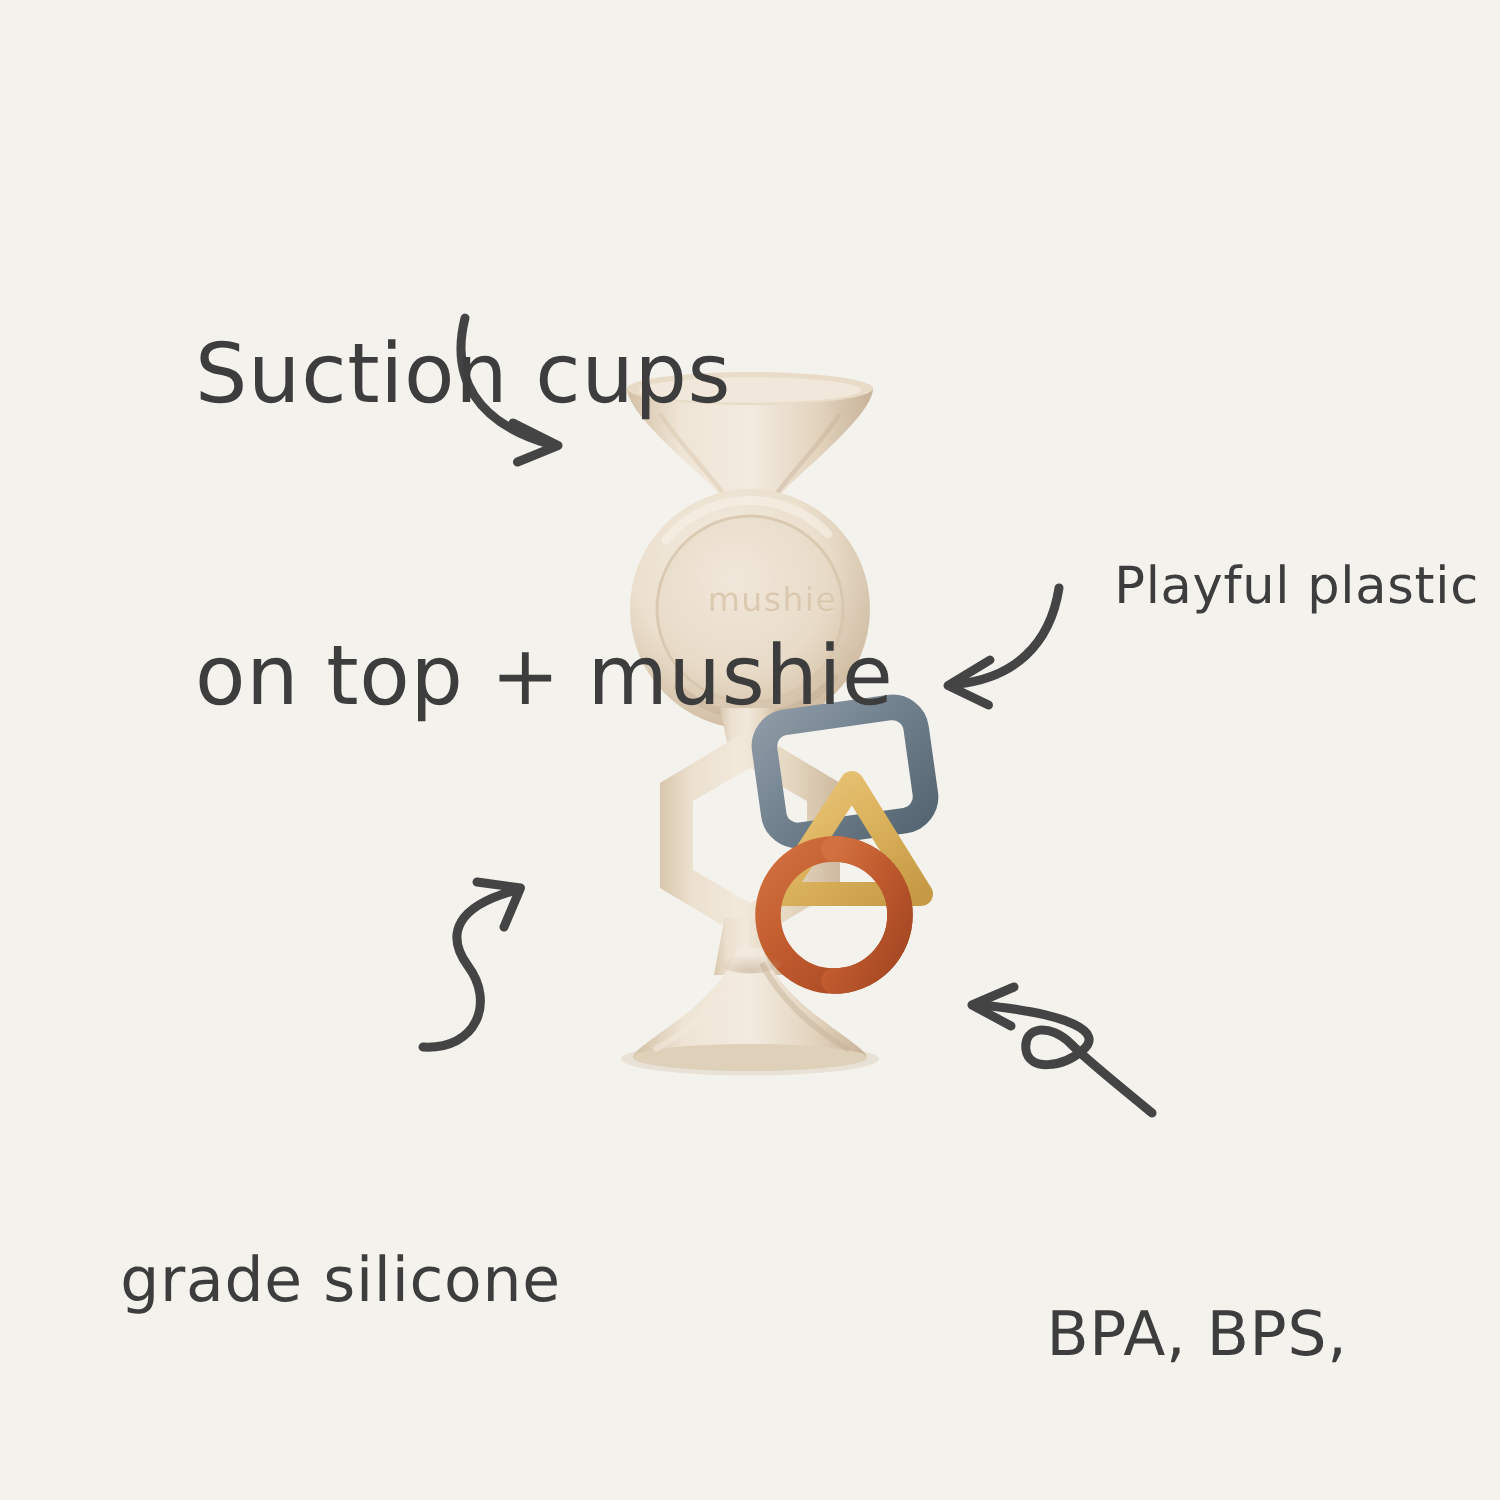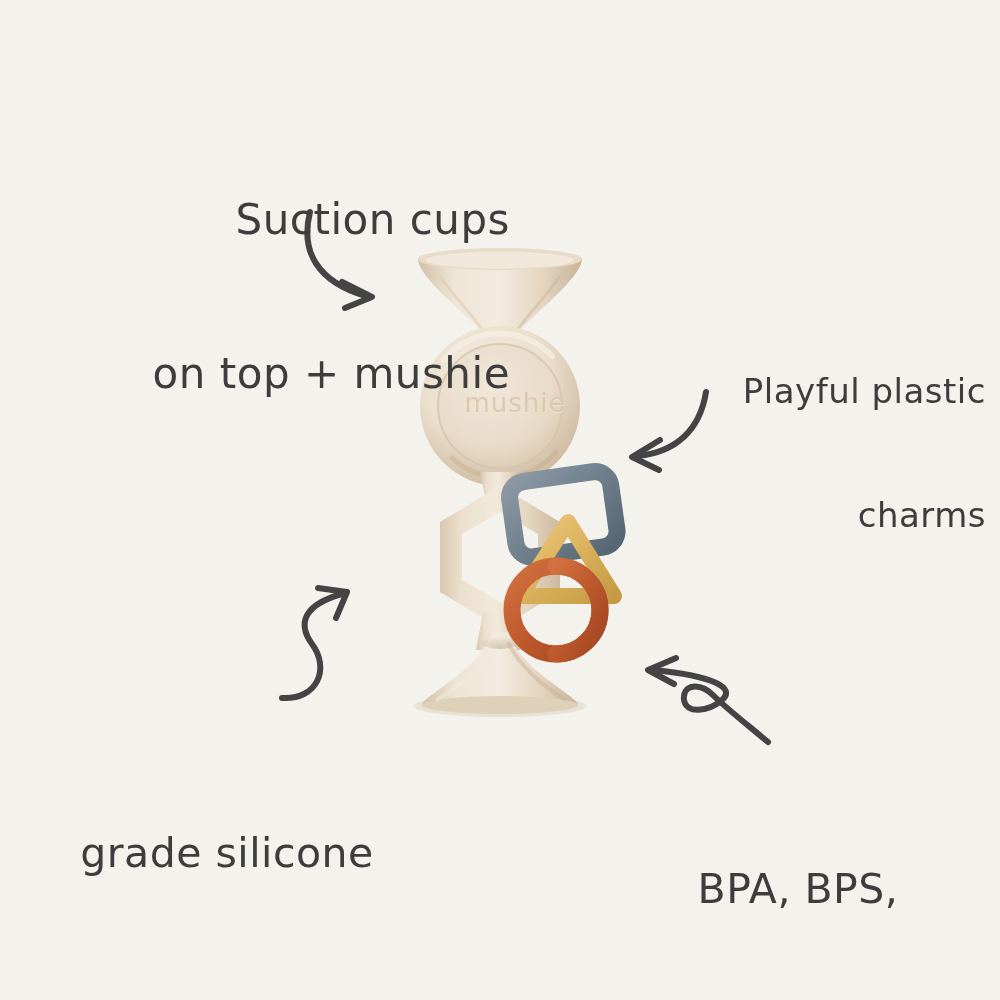--- a/index.html
+++ b/index.html
@@ -33,23 +33,23 @@
     font-weight: 400;
     letter-spacing: 0.5px;
     white-space: pre;
     line-height: 1.22;
   }
   .callout span {
     display: block;
   }
   #callout-suction {
     left: 130px;
-    top: 92px;
-    font-size: 42px;
-    text-align: right;
+    top: 82px;
+    font-size: 55px;
+    text-align: left;
     width: 380px;
   }
   #callout-charms {
     left: 636px;
     top: 288px;
     font-size: 34px;
     text-align: right;
     width: 350px;
   }
   #callout-silicone {
@@ -64,21 +64,21 @@
     top: 764px;
     font-size: 41px;
     text-align: center;
     width: 380px;
   }
   .emboss-text {
     position: absolute;
     left: 455px;
     top: 388px;
     width: 120px;
-    font-size: 26px;
+    font-size: 22px;
     letter-spacing: 1px;
     color: #d9c7ad;
     text-shadow: 0 1px 0 #f0e6d6;
     font-family: "DejaVu Sans", sans-serif;
     text-align: center;
     opacity: 0.9;
   }
 </style>
 </head>
 <body>
@@ -240,21 +240,20 @@
     </g>
   </svg>
 
   <div class="callout" id="callout-suction">
     <span>Suction cups</span>
     <span>on top + mushie</span>
   </div>
 
   <div class="callout" id="callout-charms">
     <span>Playful plastic</span>
-    <span>charms</span>
   </div>
 
   <div class="callout" id="callout-silicone">
     <span>grade silicone</span>
   </div>
 
   <div class="callout" id="callout-free">
     <span>BPA, BPS,</span>
     
     

